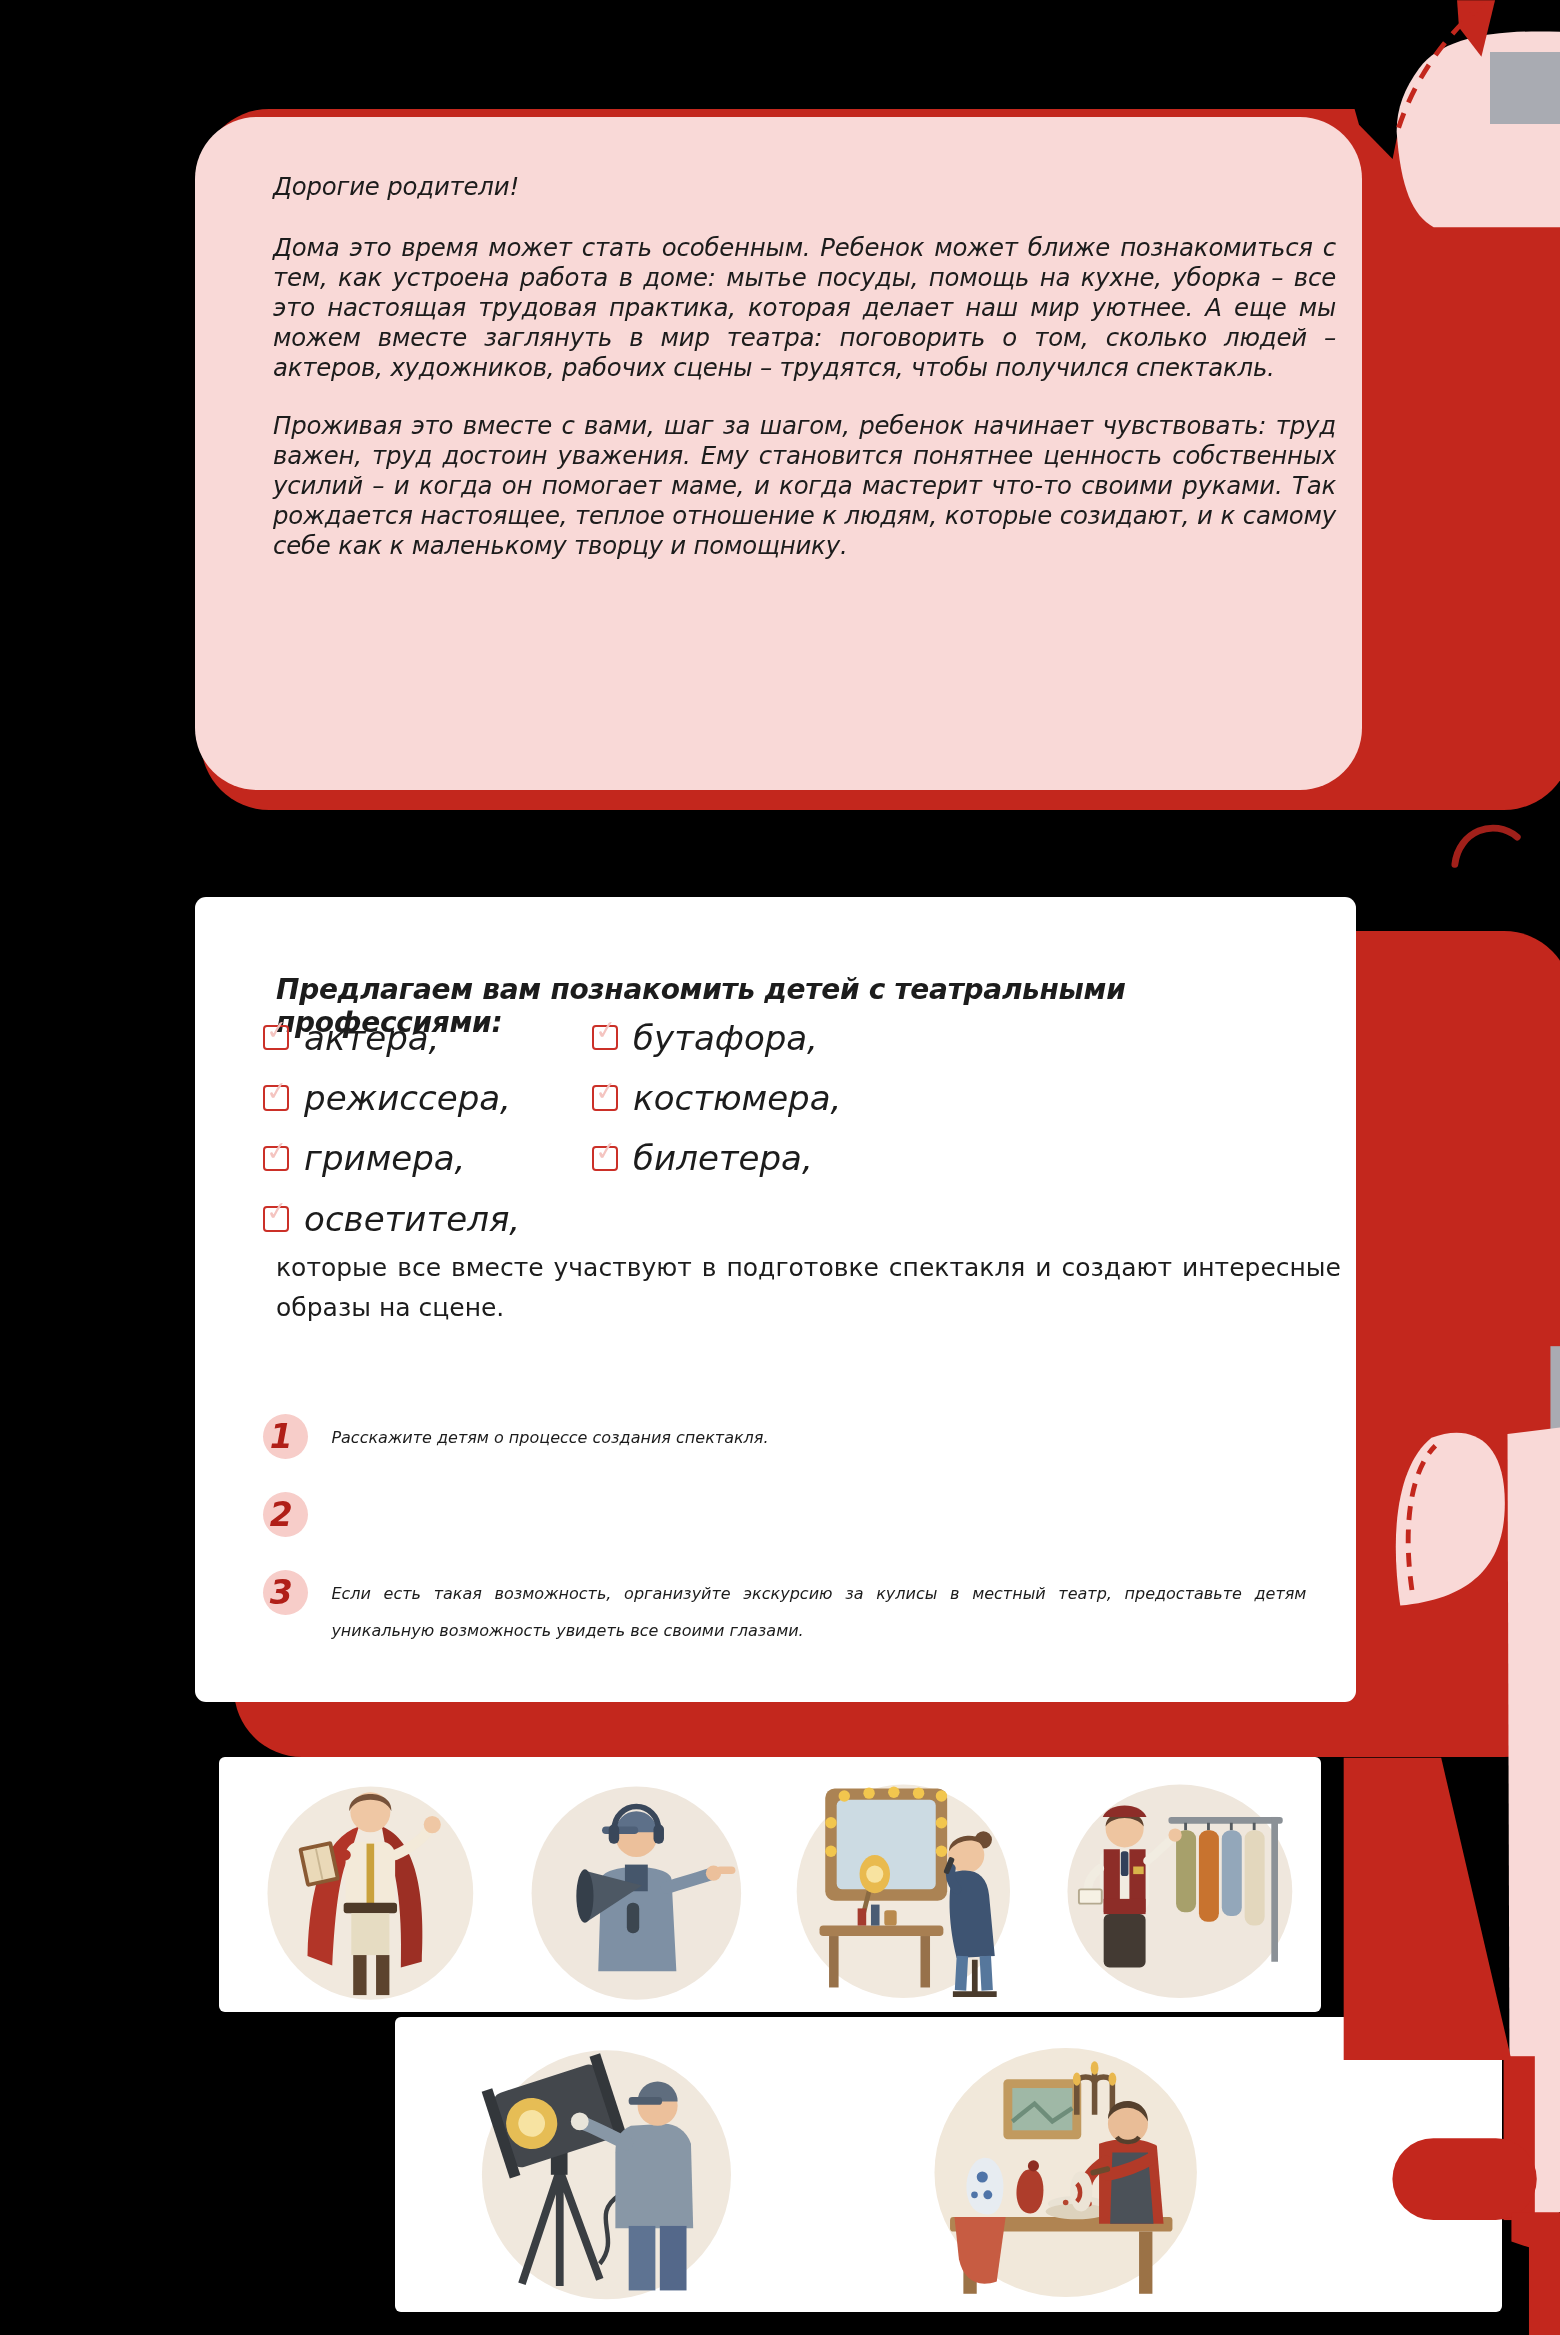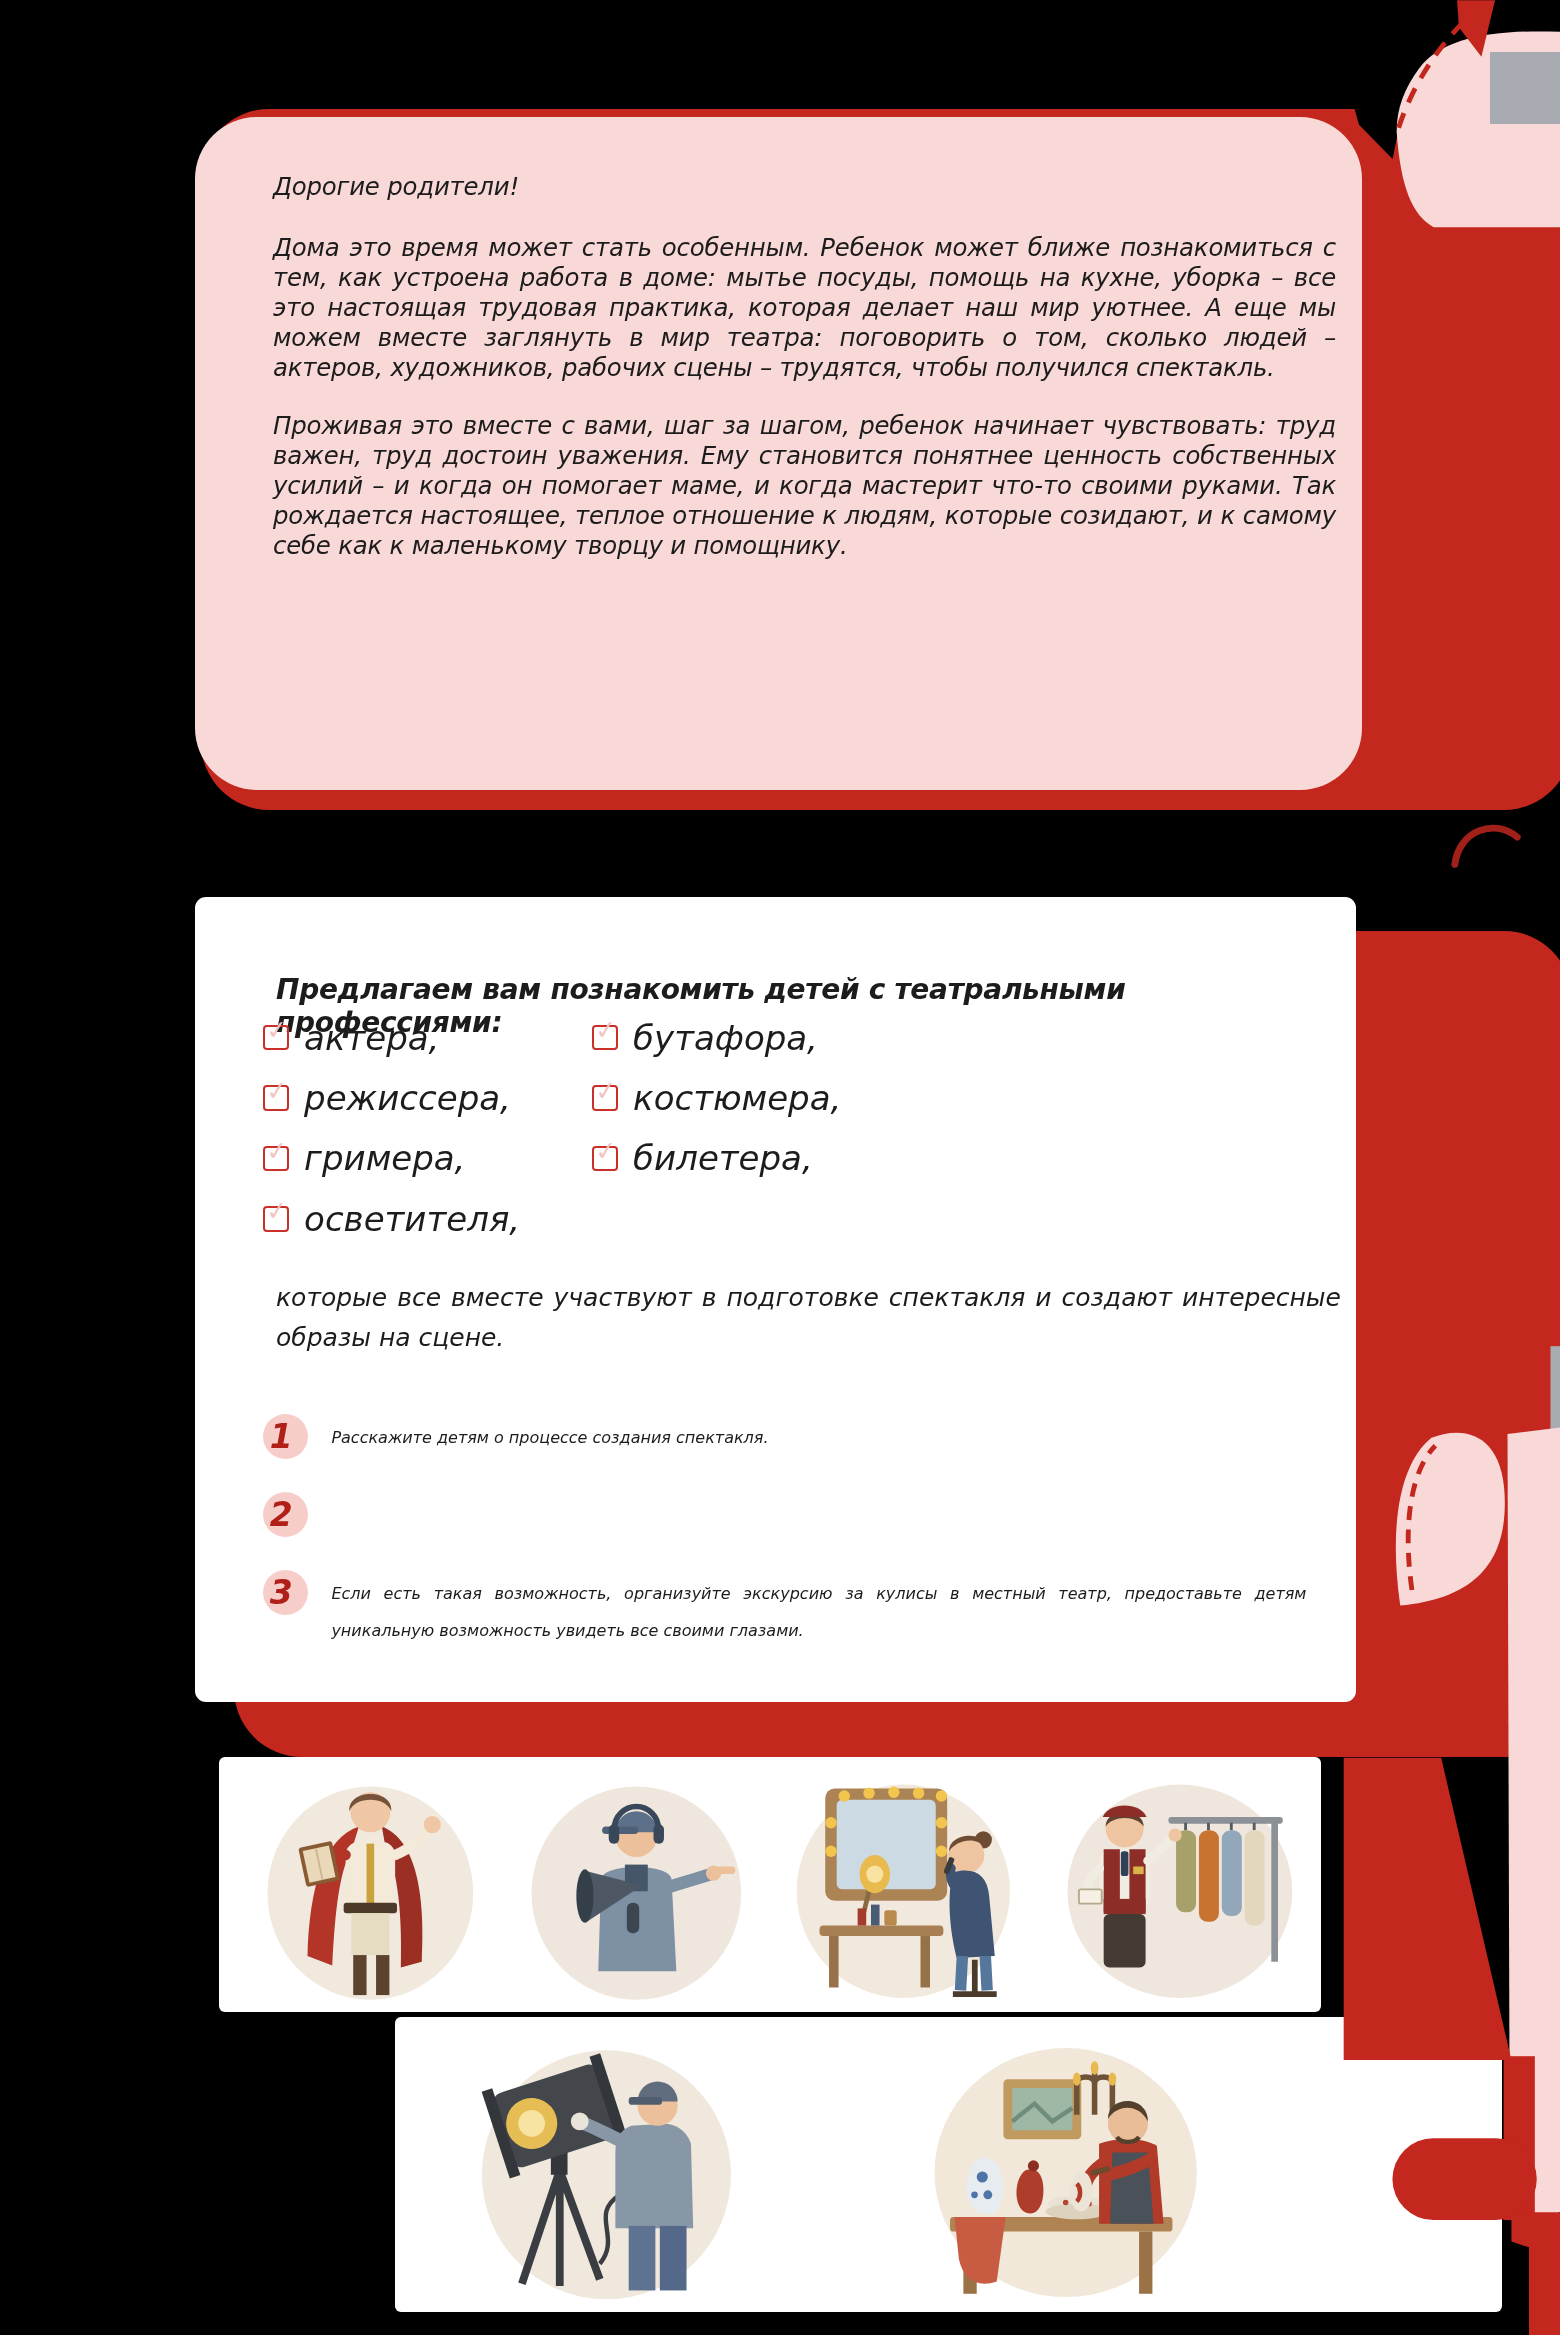--- a/index.html
+++ b/index.html
@@ -25,21 +25,21 @@
   #prof-heading{left:81px;top:76px;width:1024px;font-size:28px;font-weight:bold;font-style:italic;letter-spacing:-0.3px;}
   .check-col{display:flex;flex-direction:column;}
   #check-col-left{left:68px;top:129px;}
   #check-col-right{left:397px;top:129px;}
   .check-row{display:flex;align-items:center;height:23.4px;margin-bottom:37px;}
   .checkbox{position:relative;width:21.5px;height:21.5px;border:2.9px solid #cb3028;border-radius:3.9px;
     flex:0 0 auto;margin-right:15.6px;}
   .checkbox .check{position:absolute;left:1px;top:-11.7px;color:#f4c4c0;font-size:26px;font-weight:bold;
     font-style:normal;transform:rotate(-6deg);}
   .check-label{font-size:34px;font-style:italic;}
-  #prof-closing{left:81px;top:381px;width:1065px;font-size:25px;font-style:italic;line-height:40px;text-align:justify;}
+  #prof-closing{left:81px;top:351px;width:1065px;font-size:25px;line-height:40px;text-align:justify;}
   
   .step{position:absolute;left:68px;display:flex;align-items:flex-start;}
   #step-1{top:517px;}
   #step-2{top:595px;}
   #step-3{top:673px;}
   .step-num{width:45px;height:45px;border-radius:50%;background:#f7cdc9;color:#b01f18;
     font-size:33px;font-weight:bold;font-style:italic;display:flex;align-items:center;justify-content:flex-start;
     padding-left:6.8px;box-sizing:border-box;flex:0 0 auto;margin-right:23.4px;}
   .step-text{font-size:16px;font-style:italic;line-height:37px;width:975px;text-align:justify;padding-top:4.9px;}
   

